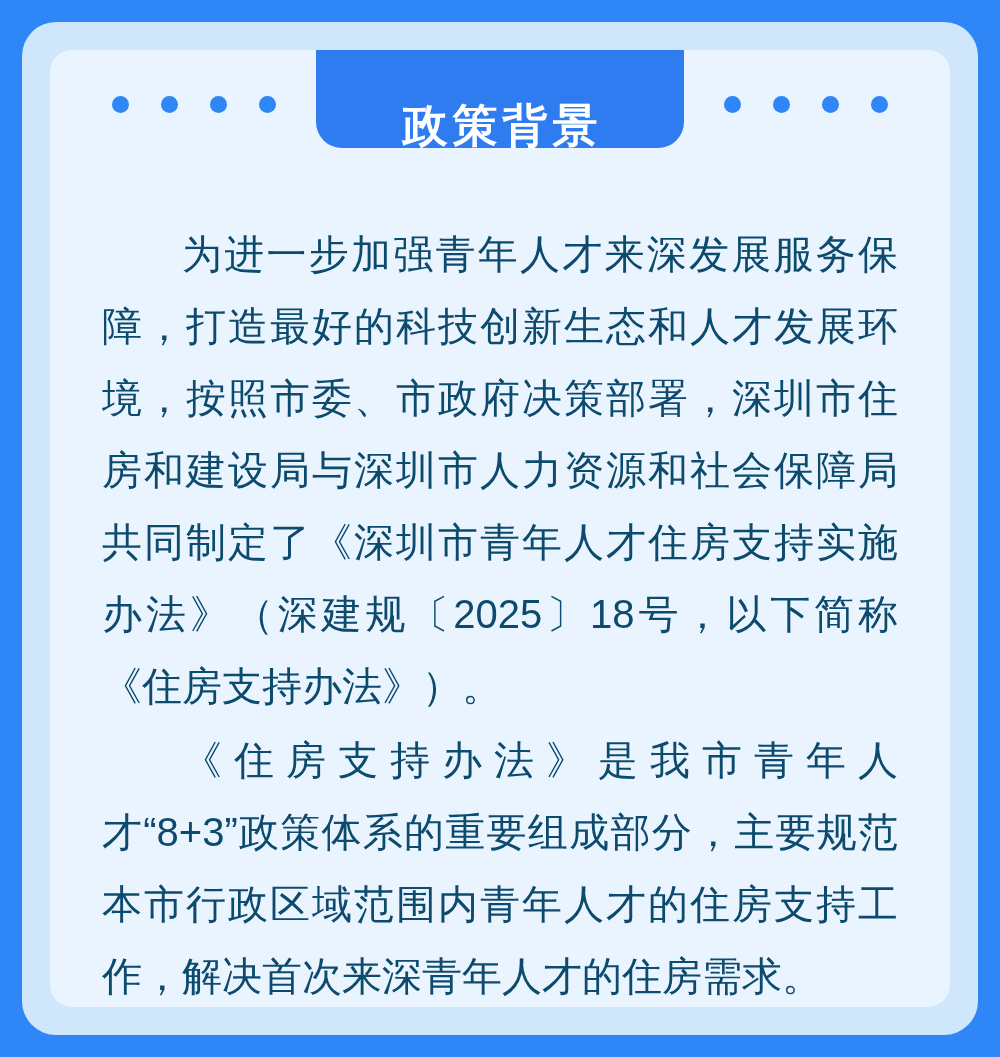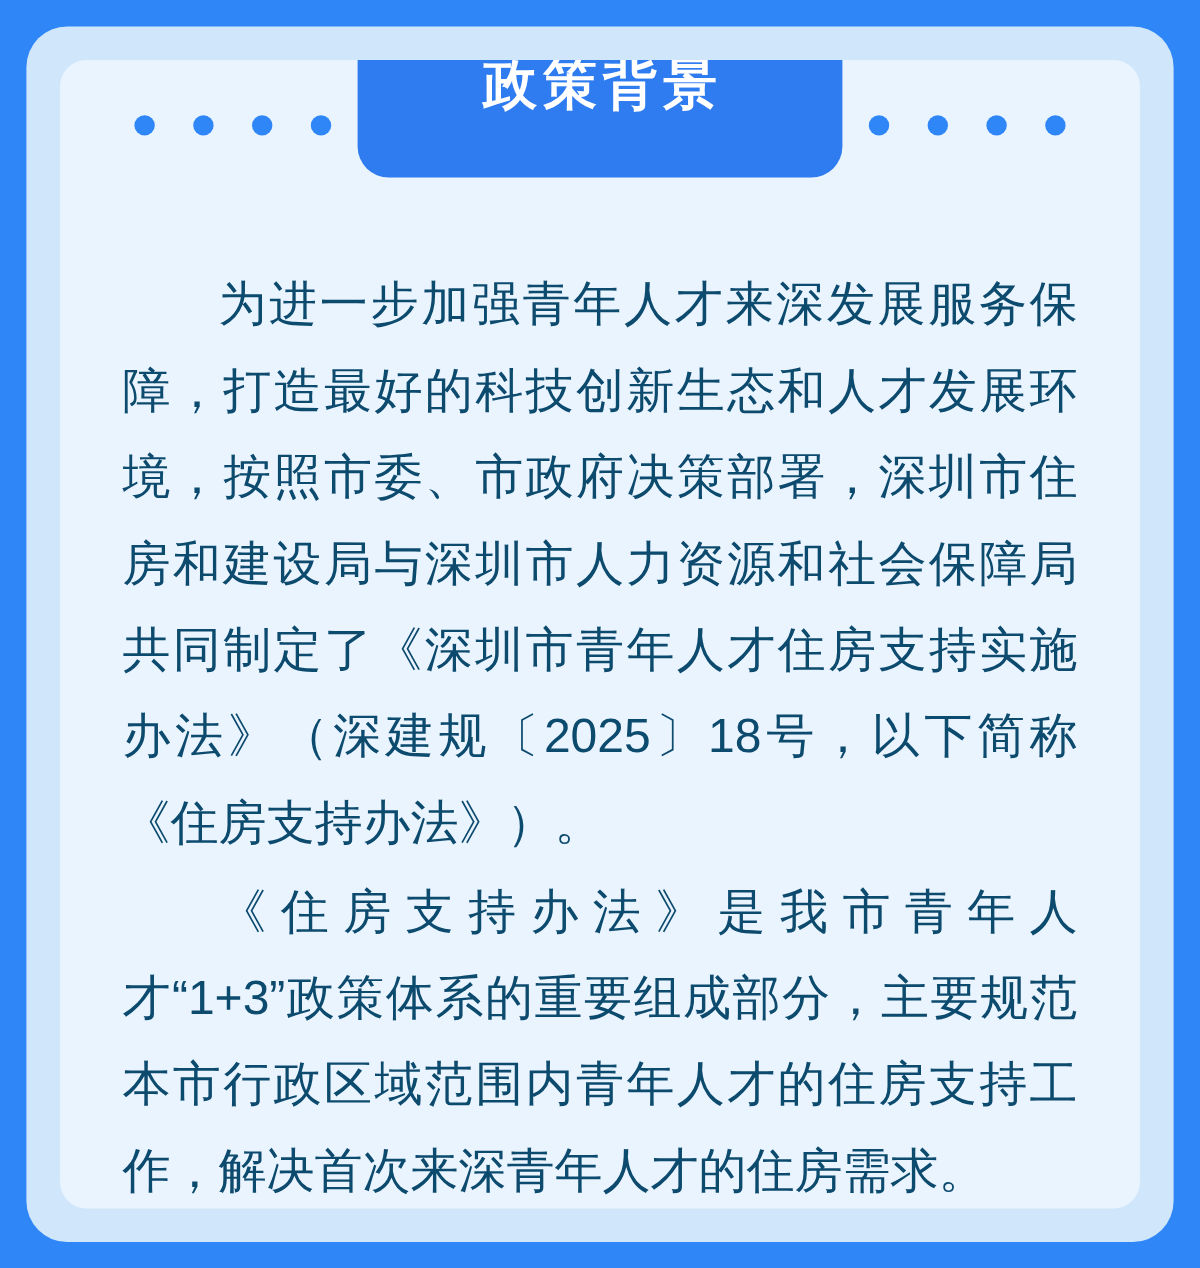--- a/index.html
+++ b/index.html
@@ -62,27 +62,27 @@
     background: #2f86f6;
     display: block;
   }
 
   
   .title-ribbon {
     position: absolute;
     top: -2px;
     left: 50%;
     transform: translateX(-50%);
-    width: 404px;
+    width: 368px;
     height: 100px;
     background: #2f7cf0;
     border-bottom-left-radius: 26px;
     border-bottom-right-radius: 26px;
     display: flex;
-    align-items: flex-start;
+    align-items: flex-end;
     justify-content: center;
   }
   .title-text {
     color: #ffffff;
     font-size: 45px;
     font-weight: bold;
     letter-spacing: 5px;
     line-height: 1;
     padding-left: 5px;
   }
@@ -132,18 +132,18 @@
         <span class="dot"></span>
         <span class="dot"></span>
       </div>
 
       <div class="title-ribbon">
         <div class="title-text">政策背景</div>
       </div>
 
       <div class="body-copy">
         <p class="para">为进一步加强青年人才来深发展服务保障，打造最好的科技创新生态和人才发展环境，按照市委、市政府决策部署，深圳市住房和建设局与深圳市人力资源和社会保障局共同制定了《深圳市青年人才住房支持实施办法》（深建规〔2025〕18号，以下简称《住房支持办法》）。</p>
-        <p class="para spaced">《住房支持办法》是我市青年人才“1+3”政策体系的重要组成部分，主要规范本市行政区域范围内青年人才的住房支持工作，解决首次来深青年人才的住房需求。</p>
+        <p class="para spaced">《住房支持办法》是我市青年人才“8+3”政策体系的重要组成部分，主要规范本市行政区域范围内青年人才的住房支持工作，解决首次来深青年人才的住房需求。</p>
       </div>
 
     </div>
   </div>
 </div>
 
 </body></html>

